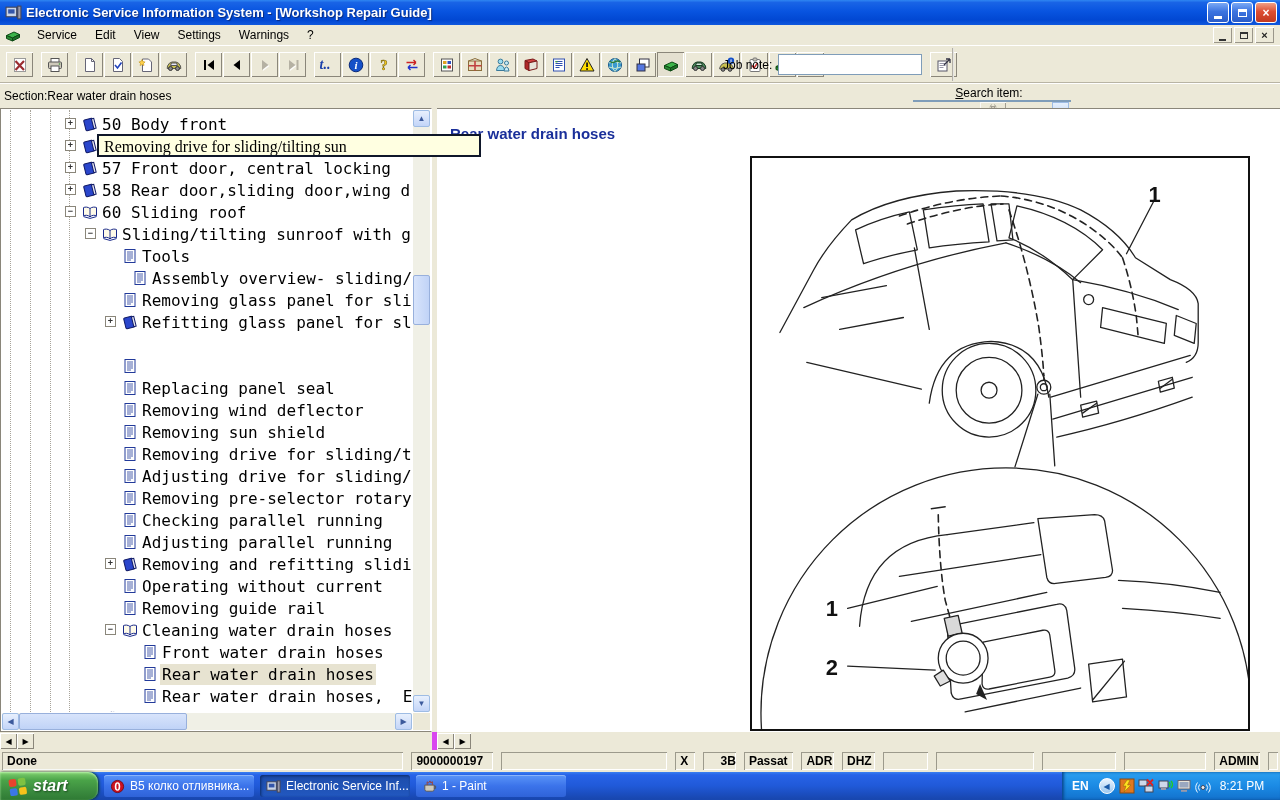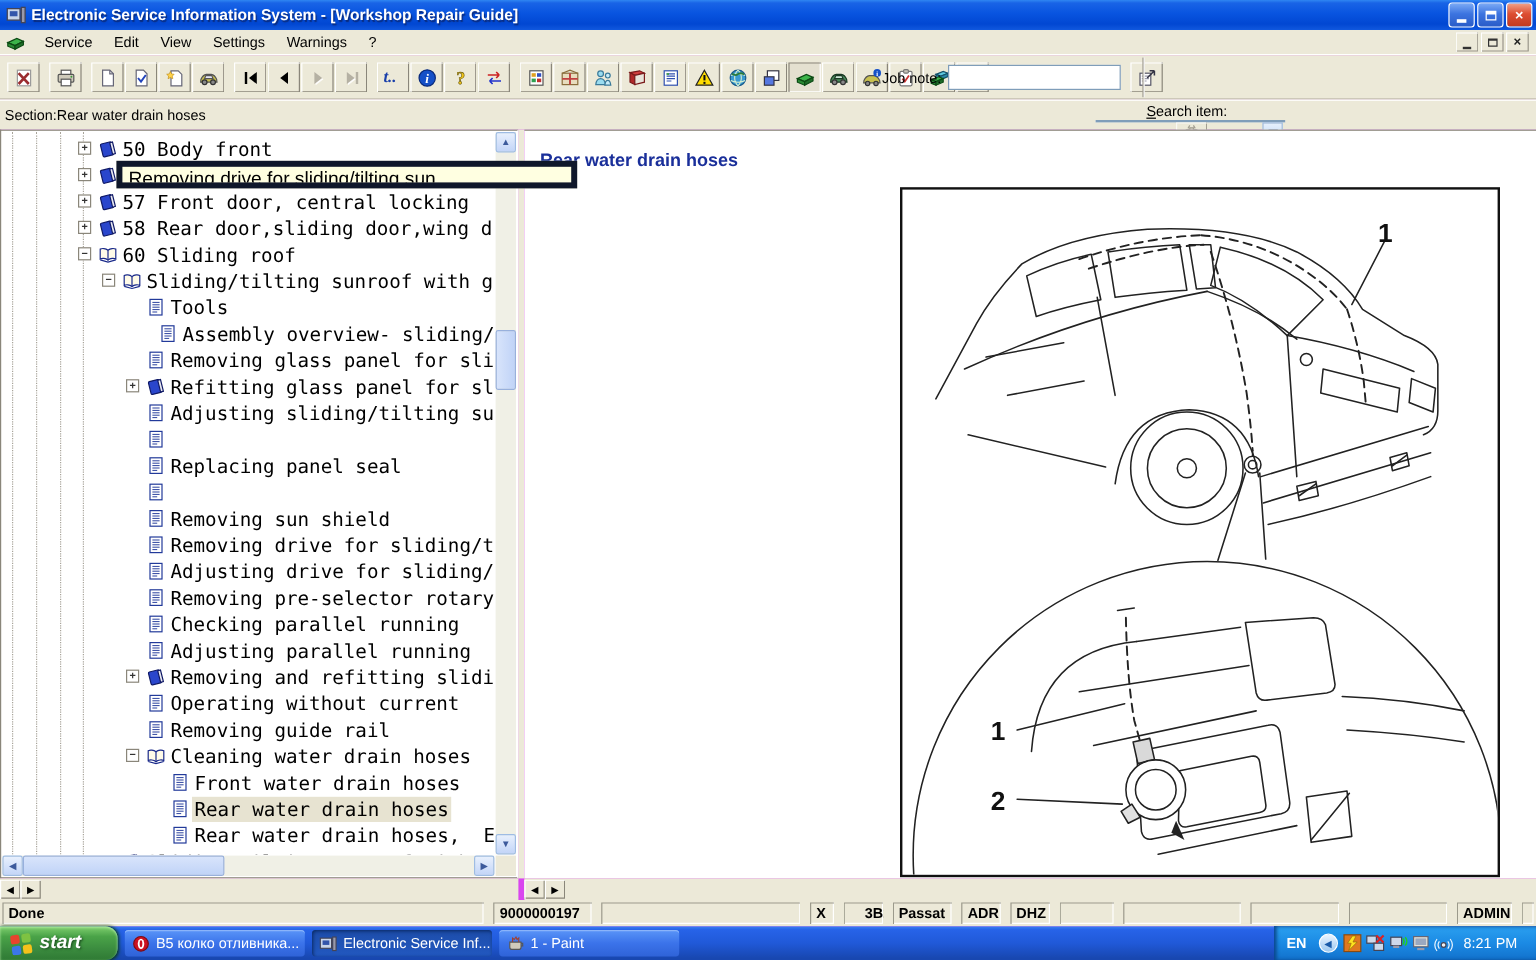--- a/index.html
+++ b/index.html
@@ -35,21 +35,21 @@
   
   .toolbarrow { position:absolute; top:46px; left:0; right:0; height:37px; background:#ECE9D8;
     border-bottom:1px solid #b8b4a4; }
   .toolbar { position:absolute; top:6px; left:6px; display:flex; align-items:center; }
   .tbtn { width:27px; height:25px; margin-right:1px; background:#ECE9D8; position:relative;
     box-shadow:inset 1px 1px 0 #fff, inset -1px -1px 0 #8a867a; display:flex; align-items:center; justify-content:center; }
   .tbtn .ic { width:16px; height:16px; display:block; }
   .tbtn.pressed { box-shadow:inset 1px 1px 0 #8a867a, inset -1px -1px 0 #fff; background:#E4E0D0; }
   .tsep { width:7px; height:25px; }
   .g-t { color:#1a3faa; font-weight:bold; font-style:italic; font-family:"Liberation Serif",serif; font-size:14px; }
-  .jobnote { position:absolute; top:6px; left:723px; display:flex; align-items:center;margin-left:12px; }
+  .jobnote { position:absolute; top:6px; left:723px; display:flex; align-items:center; }
   .jobnote label { margin-right:6px; }
   .jobnote input { width:144px; height:21px; border:1px solid #7F9DB9; background:#fff; padding:0 3px; font-size:12px; }
   .jobnote .tbtn { margin-left:8px; }
   .tb-div { position:absolute; top:2px; left:952px; width:2px; height:33px;
     background:linear-gradient(90deg,#9a968a,#fff); }
 
   
   .sectionbar { position:absolute; top:83px; left:0; right:0; height:25px; background:#ECE9D8;
     border-top:1px solid #fff; display:flex; align-items:center; }
   .sectiontext { margin-left:4px; }
@@ -89,21 +89,21 @@
 
   .docpanel { position:absolute; top:108px; left:437px; width:843px; height:624px; background:#fff;
     border-top:1px solid #8a867a; }
   .doctitle { position:absolute; left:13px; top:16px; font-size:15px; font-weight:bold; color:#1a2f9a; }
   .figure { position:absolute; left:313px; top:47px; width:500px; height:575px; border:2px solid #111;
     background:#fff; overflow:hidden; }
   .figure svg { display:block; }
 
   
   .treetip { position:absolute; left:97px; top:134px; width:384px; height:23px; background:#FFFFE1;
-    border:5px solid #0f172a; z-index:60; font-family:Liberation Sans, sans-serif;
+    border:2px solid #0f172a; z-index:60; font-family:Liberation Serif, serif;
     font-size:16px; line-height:21px; padding-left:5px; white-space:pre; overflow:hidden; }
 
   
   .tabstrip { position:absolute; top:732px; height:18px; background:#ECE9D8; display:flex; align-items:flex-start; }
   .ts-left { left:0; width:432px; }
   .ts-right { left:437px; width:843px; }
   .tabarrow { width:17px; height:16px; margin-top:1px; background:#ECE9D8;
     box-shadow:inset 1px 1px 0 #fff, inset -1px -1px 0 #8a867a; font-size:8px; color:#000;
     display:flex; align-items:center; justify-content:center; }
   .tab { position:relative; height:17px; margin-left:12px; background:#5a574c;
@@ -485,36 +485,32 @@
         <div class="trow" style="top: 179px;"><span class="ticon" style="left: 120px; top: 3px;"><svg viewBox="0 0 16 16" width="100%" height="100%">
               <rect x="3" y="1.5" width="10" height="13" fill="#fff" stroke="#223a9a"></rect>
               <path d="M5 4 h6 M5 6 h6 M5 8 h6 M5 10 h6 M5 12 h4" stroke="#223a9a" stroke-width=".8"></path>
             </svg></span><span class="tlabel" style="left: 138px;">Removing glass panel for sli</span></div>
         <div class="trow" style="top: 201px;"><span class="toggle" style="left: 103px; top: 5px;">+</span><span class="ticon" style="left: 120px; top: 3px;"><svg viewBox="0 0 16 16" width="100%" height="100%">
               <g transform="rotate(-14 8 8)">
                 <rect x="2.6" y="2.8" width="9" height="11" rx="1" fill="#2a46cc" stroke="#101a66"></rect>
                 <rect x="10.6" y="3.4" width="2.4" height="10" fill="#e8e8f0" stroke="#101a66"></rect>
               </g>
             </svg></span><span class="tlabel" style="left: 138px;">Refitting glass panel for sl</span></div>
-        <div class="trow" style="top: 223px;"><span class="ticon" style="left: 120px; top: 3px;"><svg viewBox="0 0 16 16" width="100%" height="100%">
-              <rect x="3" y="1.5" width="10" height="13" fill="#fff" stroke="#223a9a"></rect>
-              <path d="M5 4 h6 M5 6 h6 M5 8 h6 M5 10 h6 M5 12 h4" stroke="#223a9a" stroke-width=".8"></path>
-            </svg></span><span class="tlabel" style="left: 138px;">Adjusting sliding/tilting su</span></div>
         <div class="trow" style="top: 245px;"><span class="ticon" style="left: 120px; top: 3px;"><svg viewBox="0 0 16 16" width="100%" height="100%">
               <rect x="3" y="1.5" width="10" height="13" fill="#fff" stroke="#223a9a"></rect>
               <path d="M5 4 h6 M5 6 h6 M5 8 h6 M5 10 h6 M5 12 h4" stroke="#223a9a" stroke-width=".8"></path>
             </svg></span></div>
         <div class="trow" style="top: 267px;"><span class="ticon" style="left: 120px; top: 3px;"><svg viewBox="0 0 16 16" width="100%" height="100%">
               <rect x="3" y="1.5" width="10" height="13" fill="#fff" stroke="#223a9a"></rect>
               <path d="M5 4 h6 M5 6 h6 M5 8 h6 M5 10 h6 M5 12 h4" stroke="#223a9a" stroke-width=".8"></path>
             </svg></span><span class="tlabel" style="left: 138px;">Replacing panel seal</span></div>
         <div class="trow" style="top: 289px;"><span class="ticon" style="left: 120px; top: 3px;"><svg viewBox="0 0 16 16" width="100%" height="100%">
               <rect x="3" y="1.5" width="10" height="13" fill="#fff" stroke="#223a9a"></rect>
               <path d="M5 4 h6 M5 6 h6 M5 8 h6 M5 10 h6 M5 12 h4" stroke="#223a9a" stroke-width=".8"></path>
-            </svg></span></div>
+            </svg></span><span class="tlabel" style="left: 138px;">Removing wind deflector</span></div>
         <div class="trow" style="top: 311px;"><span class="ticon" style="left: 120px; top: 3px;"><svg viewBox="0 0 16 16" width="100%" height="100%">
               <rect x="3" y="1.5" width="10" height="13" fill="#fff" stroke="#223a9a"></rect>
               <path d="M5 4 h6 M5 6 h6 M5 8 h6 M5 10 h6 M5 12 h4" stroke="#223a9a" stroke-width=".8"></path>
             </svg></span><span class="tlabel" style="left: 138px;">Removing sun shield</span></div>
         <div class="trow" style="top: 333px;"><span class="ticon" style="left: 120px; top: 3px;"><svg viewBox="0 0 16 16" width="100%" height="100%">
               <rect x="3" y="1.5" width="10" height="13" fill="#fff" stroke="#223a9a"></rect>
               <path d="M5 4 h6 M5 6 h6 M5 8 h6 M5 10 h6 M5 12 h4" stroke="#223a9a" stroke-width=".8"></path>
             </svg></span><span class="tlabel" style="left: 138px;">Removing drive for sliding/t</span></div>
         <div class="trow" style="top: 355px;"><span class="ticon" style="left: 120px; top: 3px;"><svg viewBox="0 0 16 16" width="100%" height="100%">
               <rect x="3" y="1.5" width="10" height="13" fill="#fff" stroke="#223a9a"></rect>

